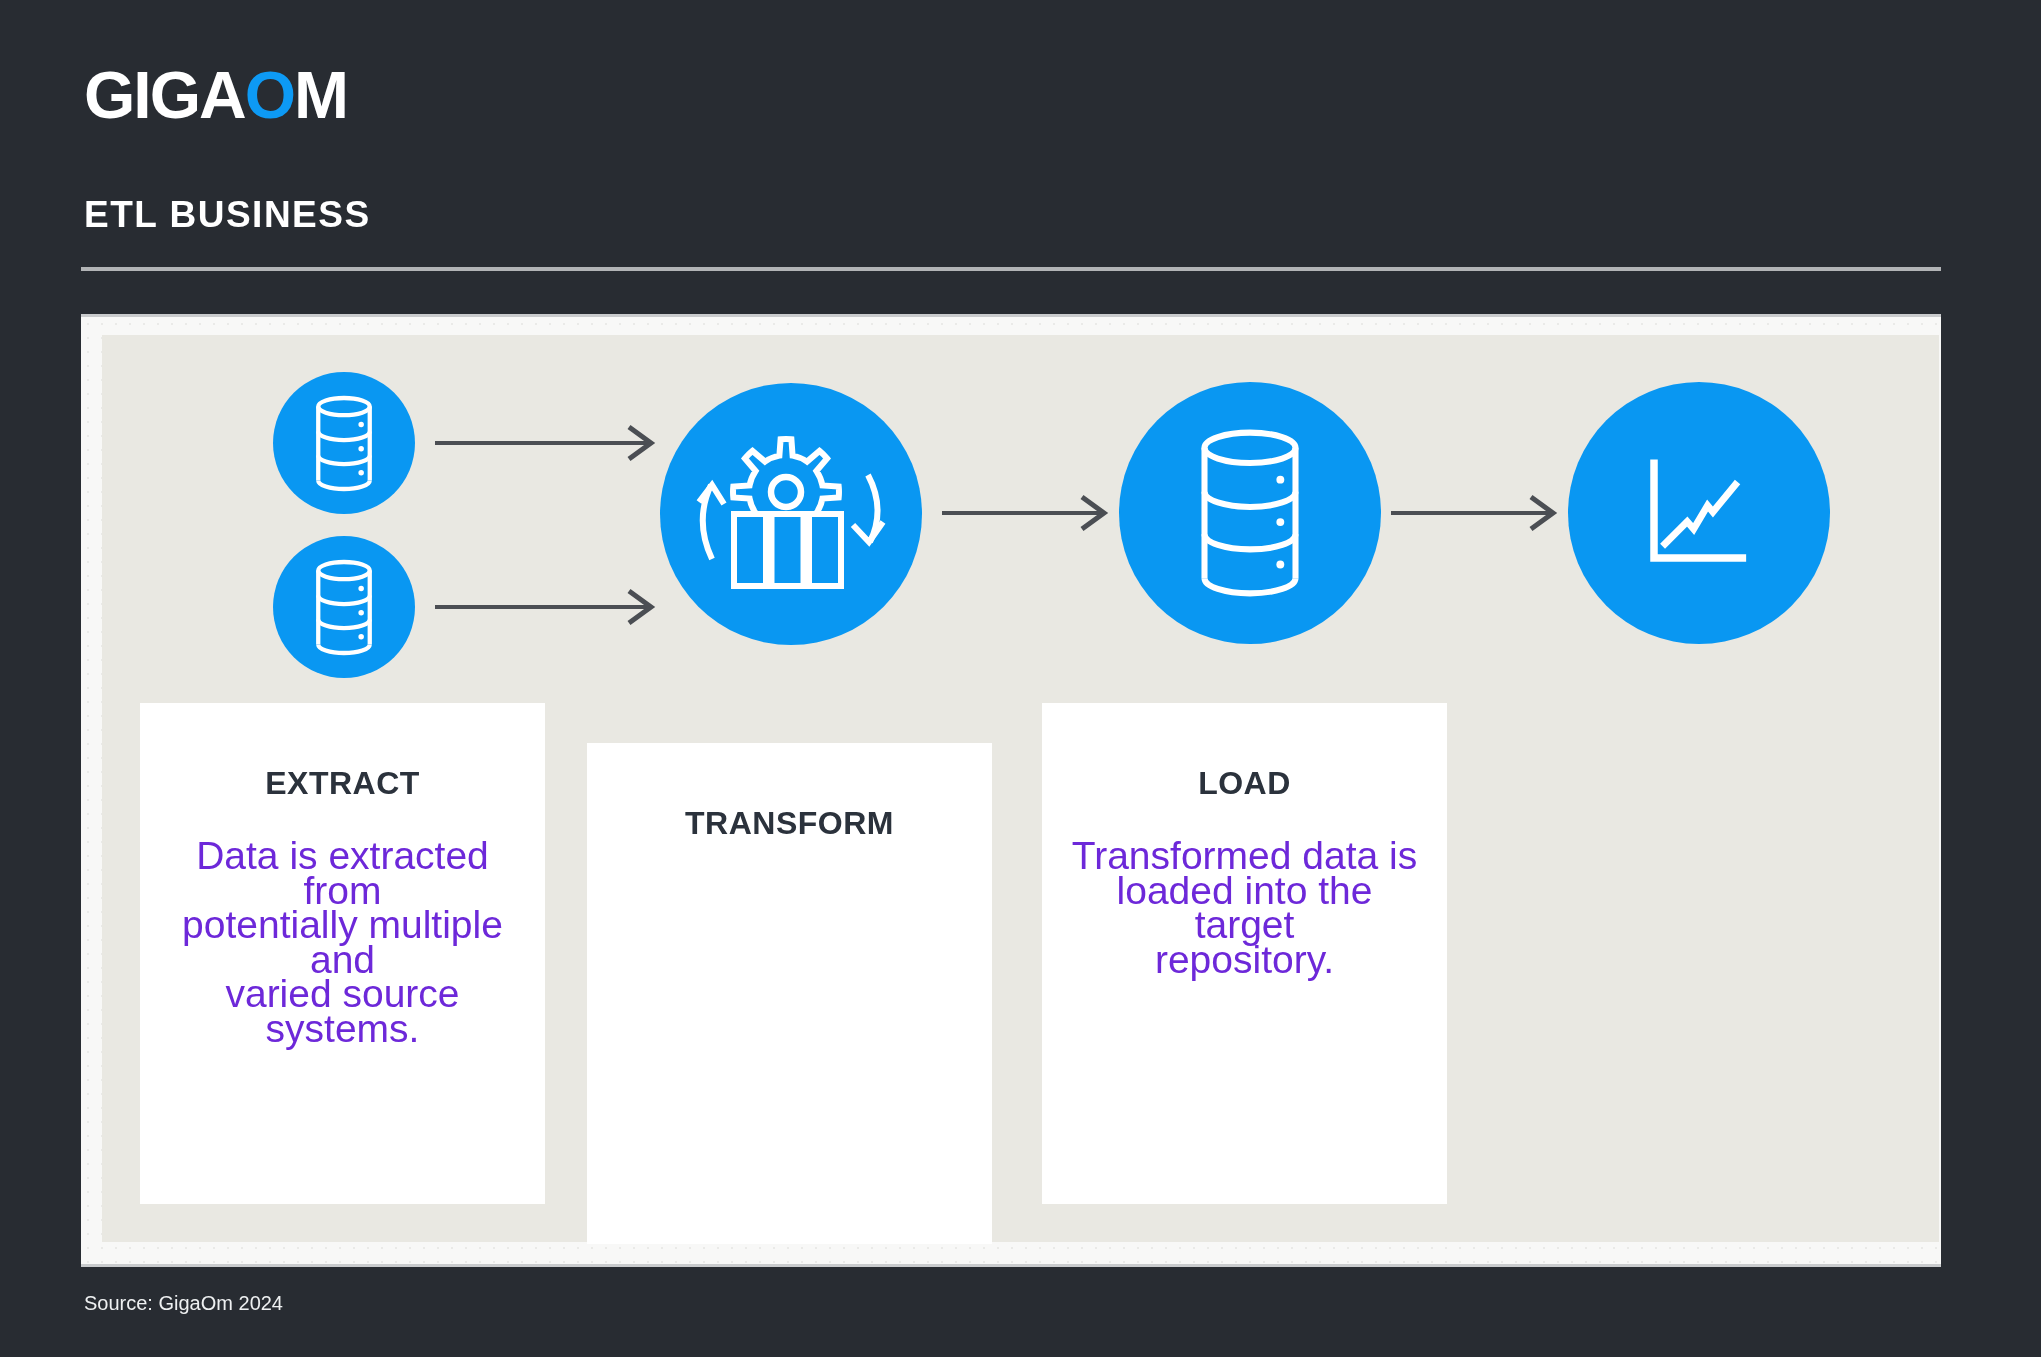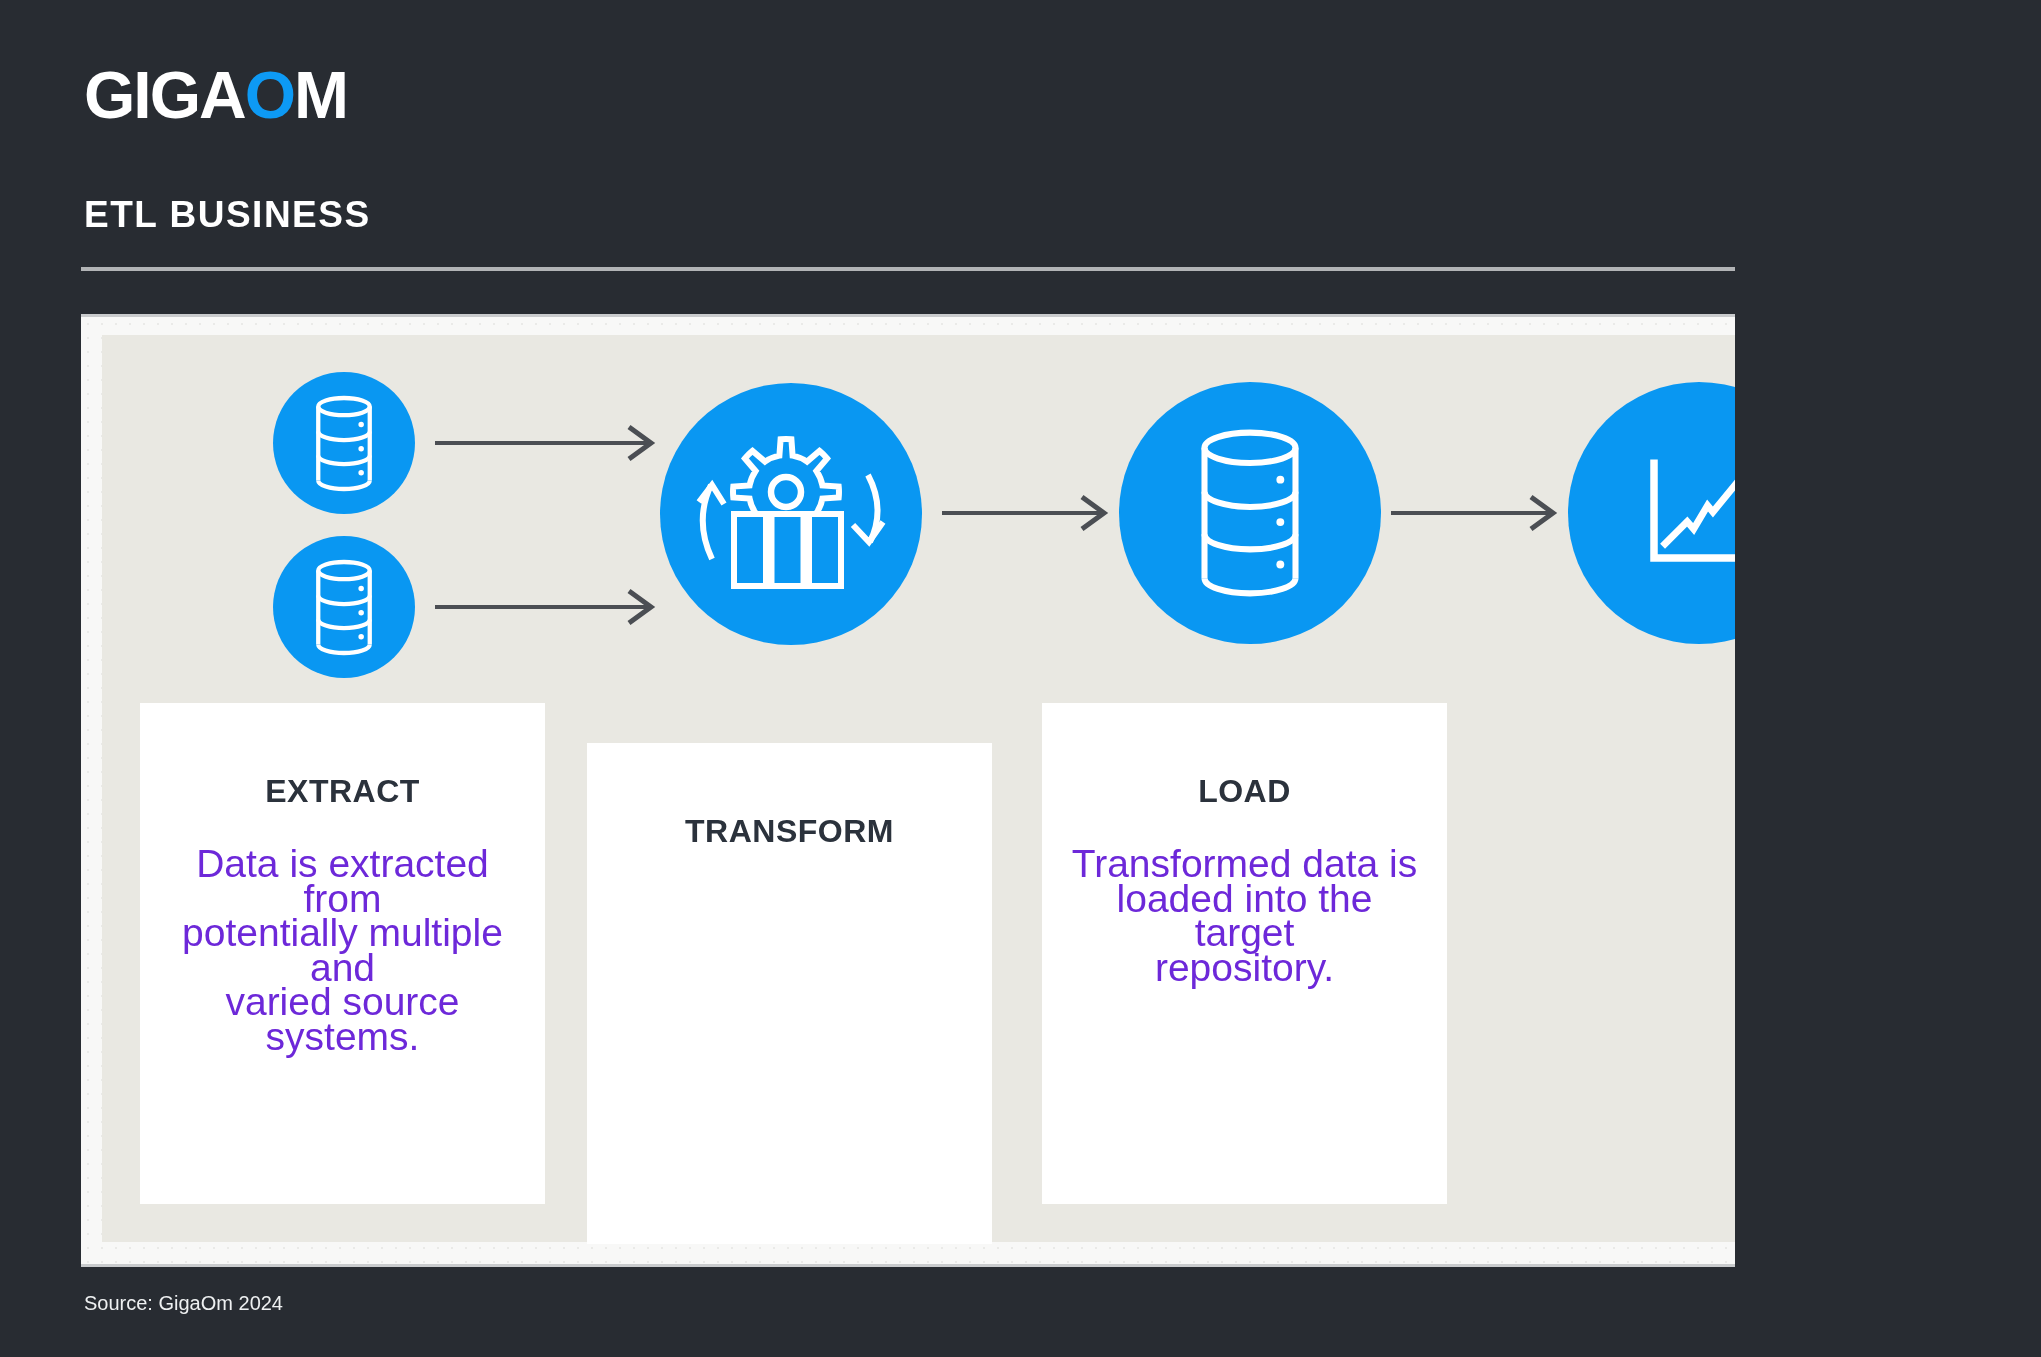--- a/index.html
+++ b/index.html
@@ -1,16 +1,16 @@
 <!DOCTYPE html>
 <html><head>
 <meta charset="utf-8">
 <style>
   html,body{margin:0;padding:0;background:#282c32;}
-  .page{position:relative;width:1735px;height:1357px;background:#282c32;
+  .page{position:relative;width:1941px;height:1357px;background:#282c32;
         font-family:"Liberation Sans",sans-serif;overflow:hidden;}
 
   
   .logo{position:absolute;left:84px;top:62px;font-size:66px;font-weight:800;
         letter-spacing:-2px;color:#ffffff;line-height:1;}
   .logo .o{color:#0d9af5;}
   .page-title{position:absolute;left:84px;top:196px;font-size:37px;font-weight:700;
         color:#ffffff;letter-spacing:1.5px;line-height:1;}
   .divider{position:absolute;left:81px;top:267px;width:1879px;height:4px;background:#b2b4b6;}
 
@@ -29,21 +29,21 @@
   .c-big{width:262px;height:262px;}
   .icon-stroke{stroke:#ffffff;fill:none;}
 
   
   .arrow{position:absolute;}
   .arrow line{stroke:#4b4e53;stroke-width:4;}
   .arrow polyline{stroke:#4b4e53;stroke-width:5;fill:none;}
 
   
   .card{position:absolute;top:368px;width:405px;height:501px;background:#ffffff;
-        box-sizing:border-box;text-align:center;padding:8px 22px;}
+        box-sizing:border-box;text-align:center;padding:0 22px;}
   .card-title{margin:62px 0 0 0;font-size:32px;font-weight:700;color:#2b323c;
         letter-spacing:.5px;line-height:36px;white-space:pre-line;}
   .card-desc{margin:38px 0 0 0;font-size:39px;font-weight:400;color:#6d28d9;
         line-height:34.5px;white-space:pre-line;}
   .card--tall-title .card-title{margin-top:44px;}
   .card--tall-title .card-desc{margin-top:22px;}
 
   .source-note{position:absolute;left:84px;top:1292px;font-size:20px;color:#eef0f1;}
 </style>
 </head>

